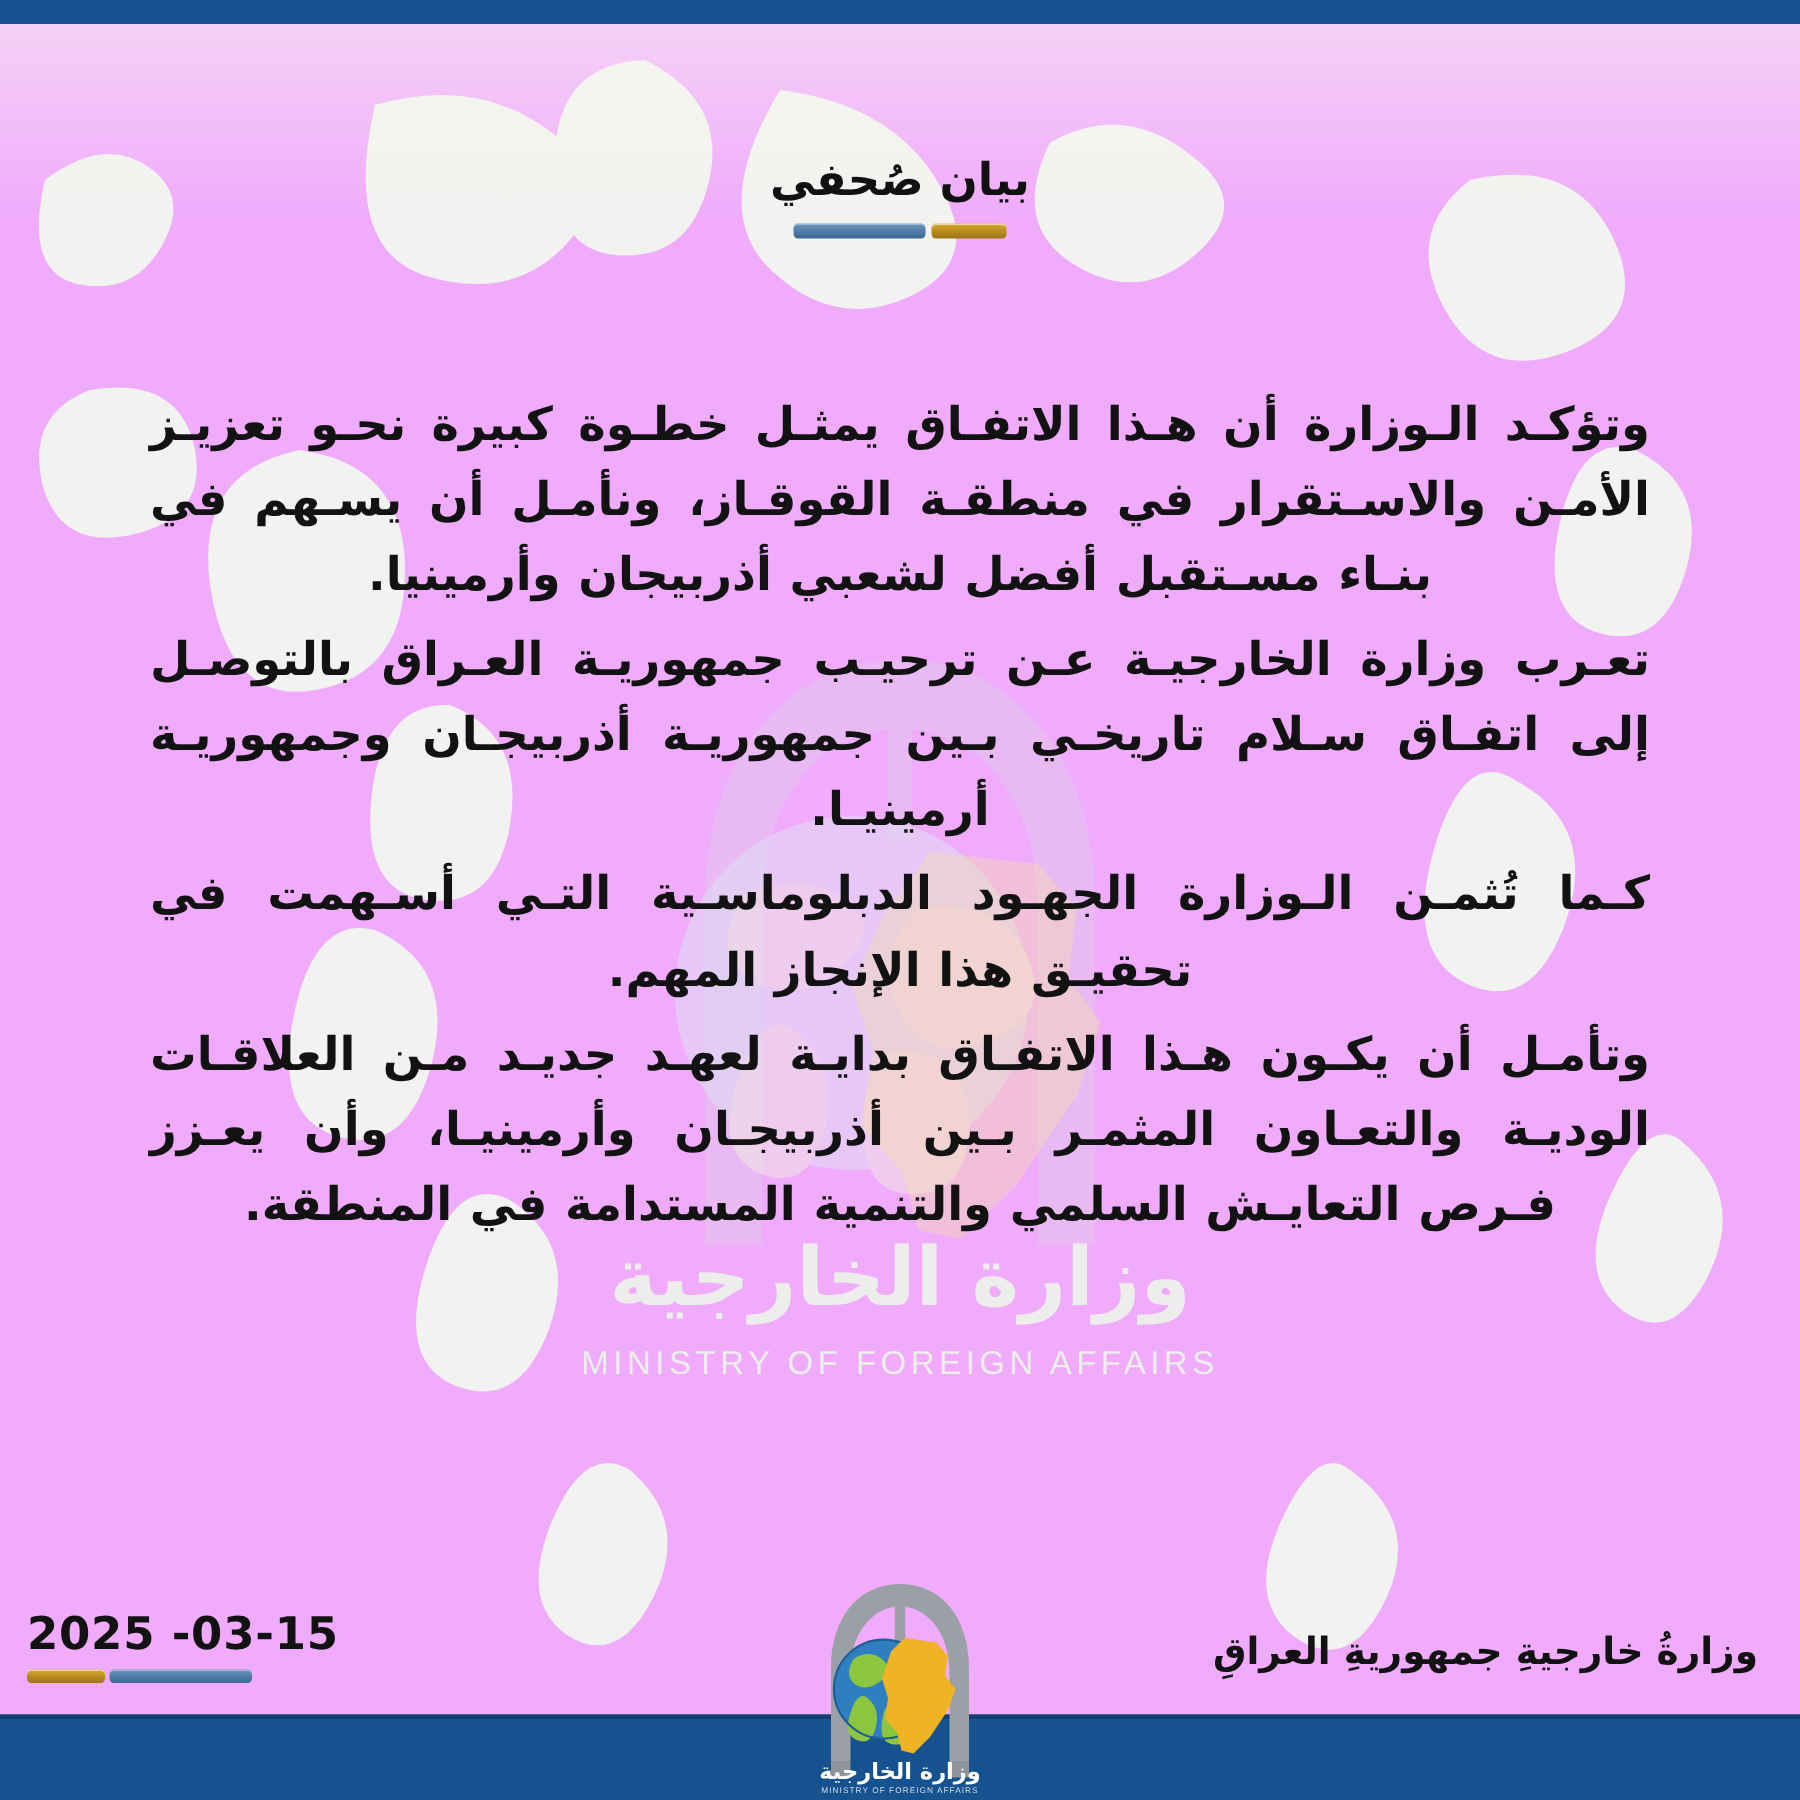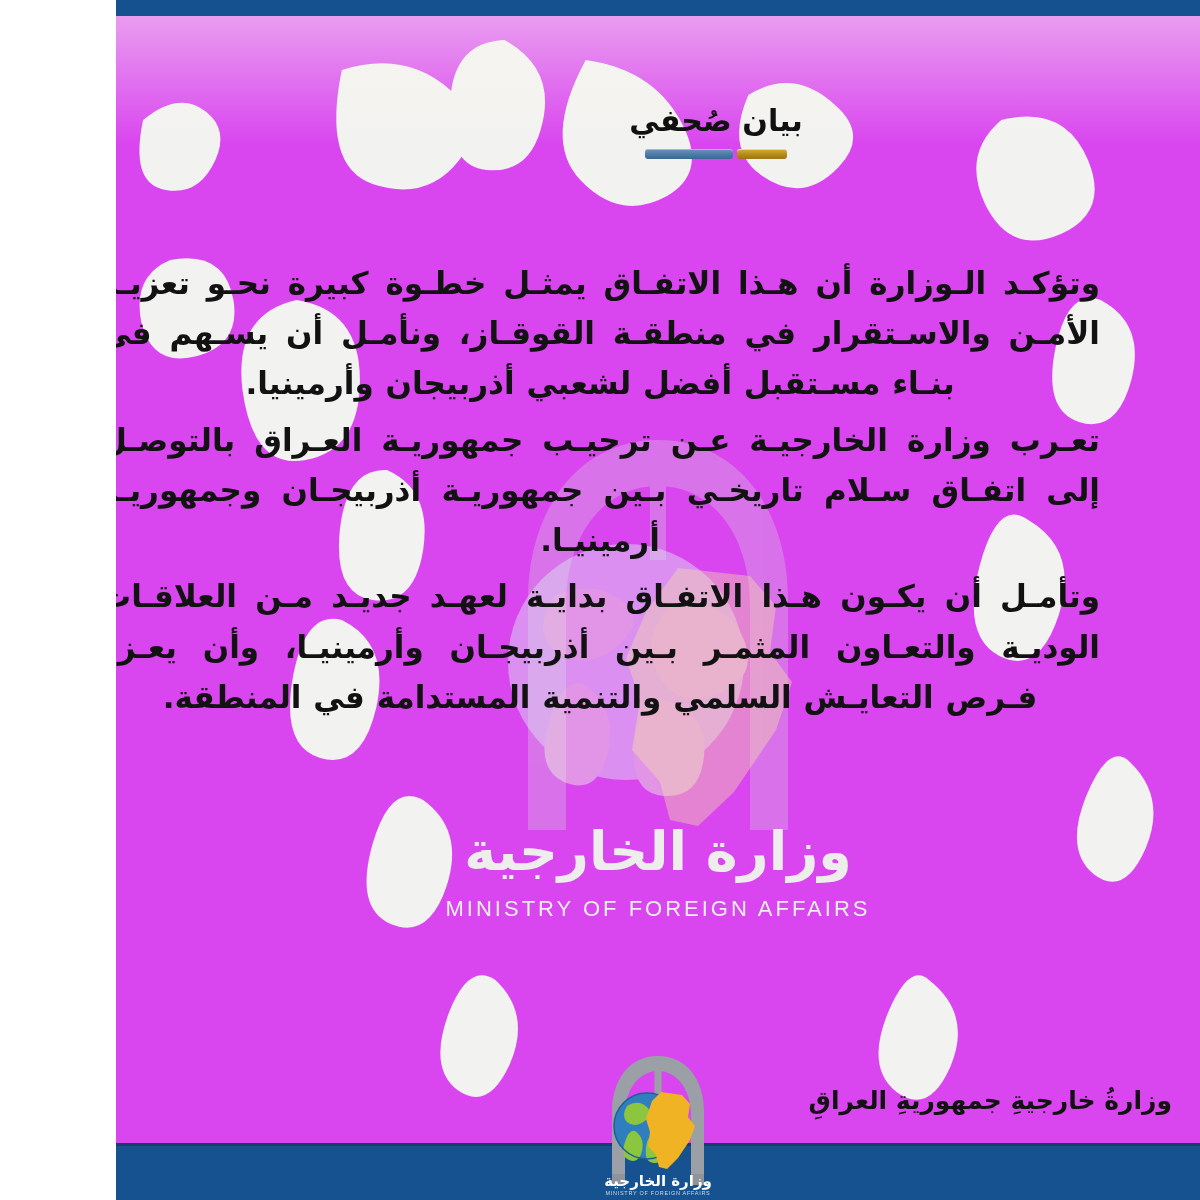--- a/index.html
+++ b/index.html
@@ -3,24 +3,24 @@
 <meta charset="utf-8">
 <style>
   html, body {
     margin: 0;
     padding: 0;
     background: #ffffff;
   }
 
   #canvas {
     position: relative;
-    width: 1084px;
+    width: 1200px;
     height: 1200px;
     overflow: hidden;
-    background: #d946ef;
+    background: #f0abfc;
     font-family: "DejaVu Sans", "Liberation Sans", sans-serif;
   }
 
   
   .bg-map {
     position: absolute;
     inset: 0;
     z-index: 0;
     pointer-events: none;
     opacity: 1;
@@ -249,23 +249,31 @@
     <div class="header-title">بيان صُحفي</div>
     <div class="rule">
       <span class="rule-blue"></span>
       <span class="rule-gold"></span>
     </div>
   </div>
 
   <div class="body-wrap">
     <p class="para">وتؤكـد الـوزارة أن هـذا الاتفـاق يمثـل خطـوة كبيرة نحـو تعزيـز الأمـن والاسـتقرار في منطقـة القوقـاز، ونأمـل أن يسـهم في بنـاء مسـتقبل أفضل لشعبي أذربيجان وأرمينيا.</p>
     <p class="para">تعـرب وزارة الخارجيـة عـن ترحيـب جمهوريـة العـراق بالتوصـل إلى اتفـاق سـلام تاريخـي بـين جمهوريـة أذربيجـان وجمهوريـة أرمينيـا.</p>
+    <p class="para">كـما تُثمـن الـوزارة الجهـود الدبلوماسـية التـي أسـهمت في تحقيـق هذا الإنجاز المهم.</p>
     <p class="para p-gap">وتأمـل أن يكـون هـذا الاتفـاق بدايـة لعهـد جديـد مـن العلاقـات الوديـة والتعـاون المثمـر بـين أذربيجـان وأرمينيـا، وأن يعـزز فـرص التعايـش السلمي والتنمية المستدامة في المنطقة.</p>
   </div>
 
+  <div class="footer-date">
+    <div class="footer-date-text">2025 -03-15</div>
+    <div class="footer-rule">
+      <span class="rule-gold"></span>
+      <span class="rule-blue"></span>
+    </div>
+  </div>
 
   <div class="footer-ministry">وزارةُ خارجيةِ جمهوريةِ العراقِ</div>
 
   <div class="footer-logo">
     <svg viewBox="0 0 150 148" aria-hidden="true">
 
       <g>
         <path d="M75 6 C46 6 29 30 29 62 L29 124 L42 124 L42 64 C42 40 56 21 75 21 C94 21 108 40 108 64 L108 124 L121 124 L121 62 C121 30 104 6 75 6 Z" fill="#9aa0a6"></path>
         <path d="M75 10 L75 44" stroke="#9aa0a6" stroke-width="7" fill="none" stroke-linecap="round"></path>
         <path d="M29 124 L29 135 L42 135 L42 124 Z" fill="#8e949a"></path>

